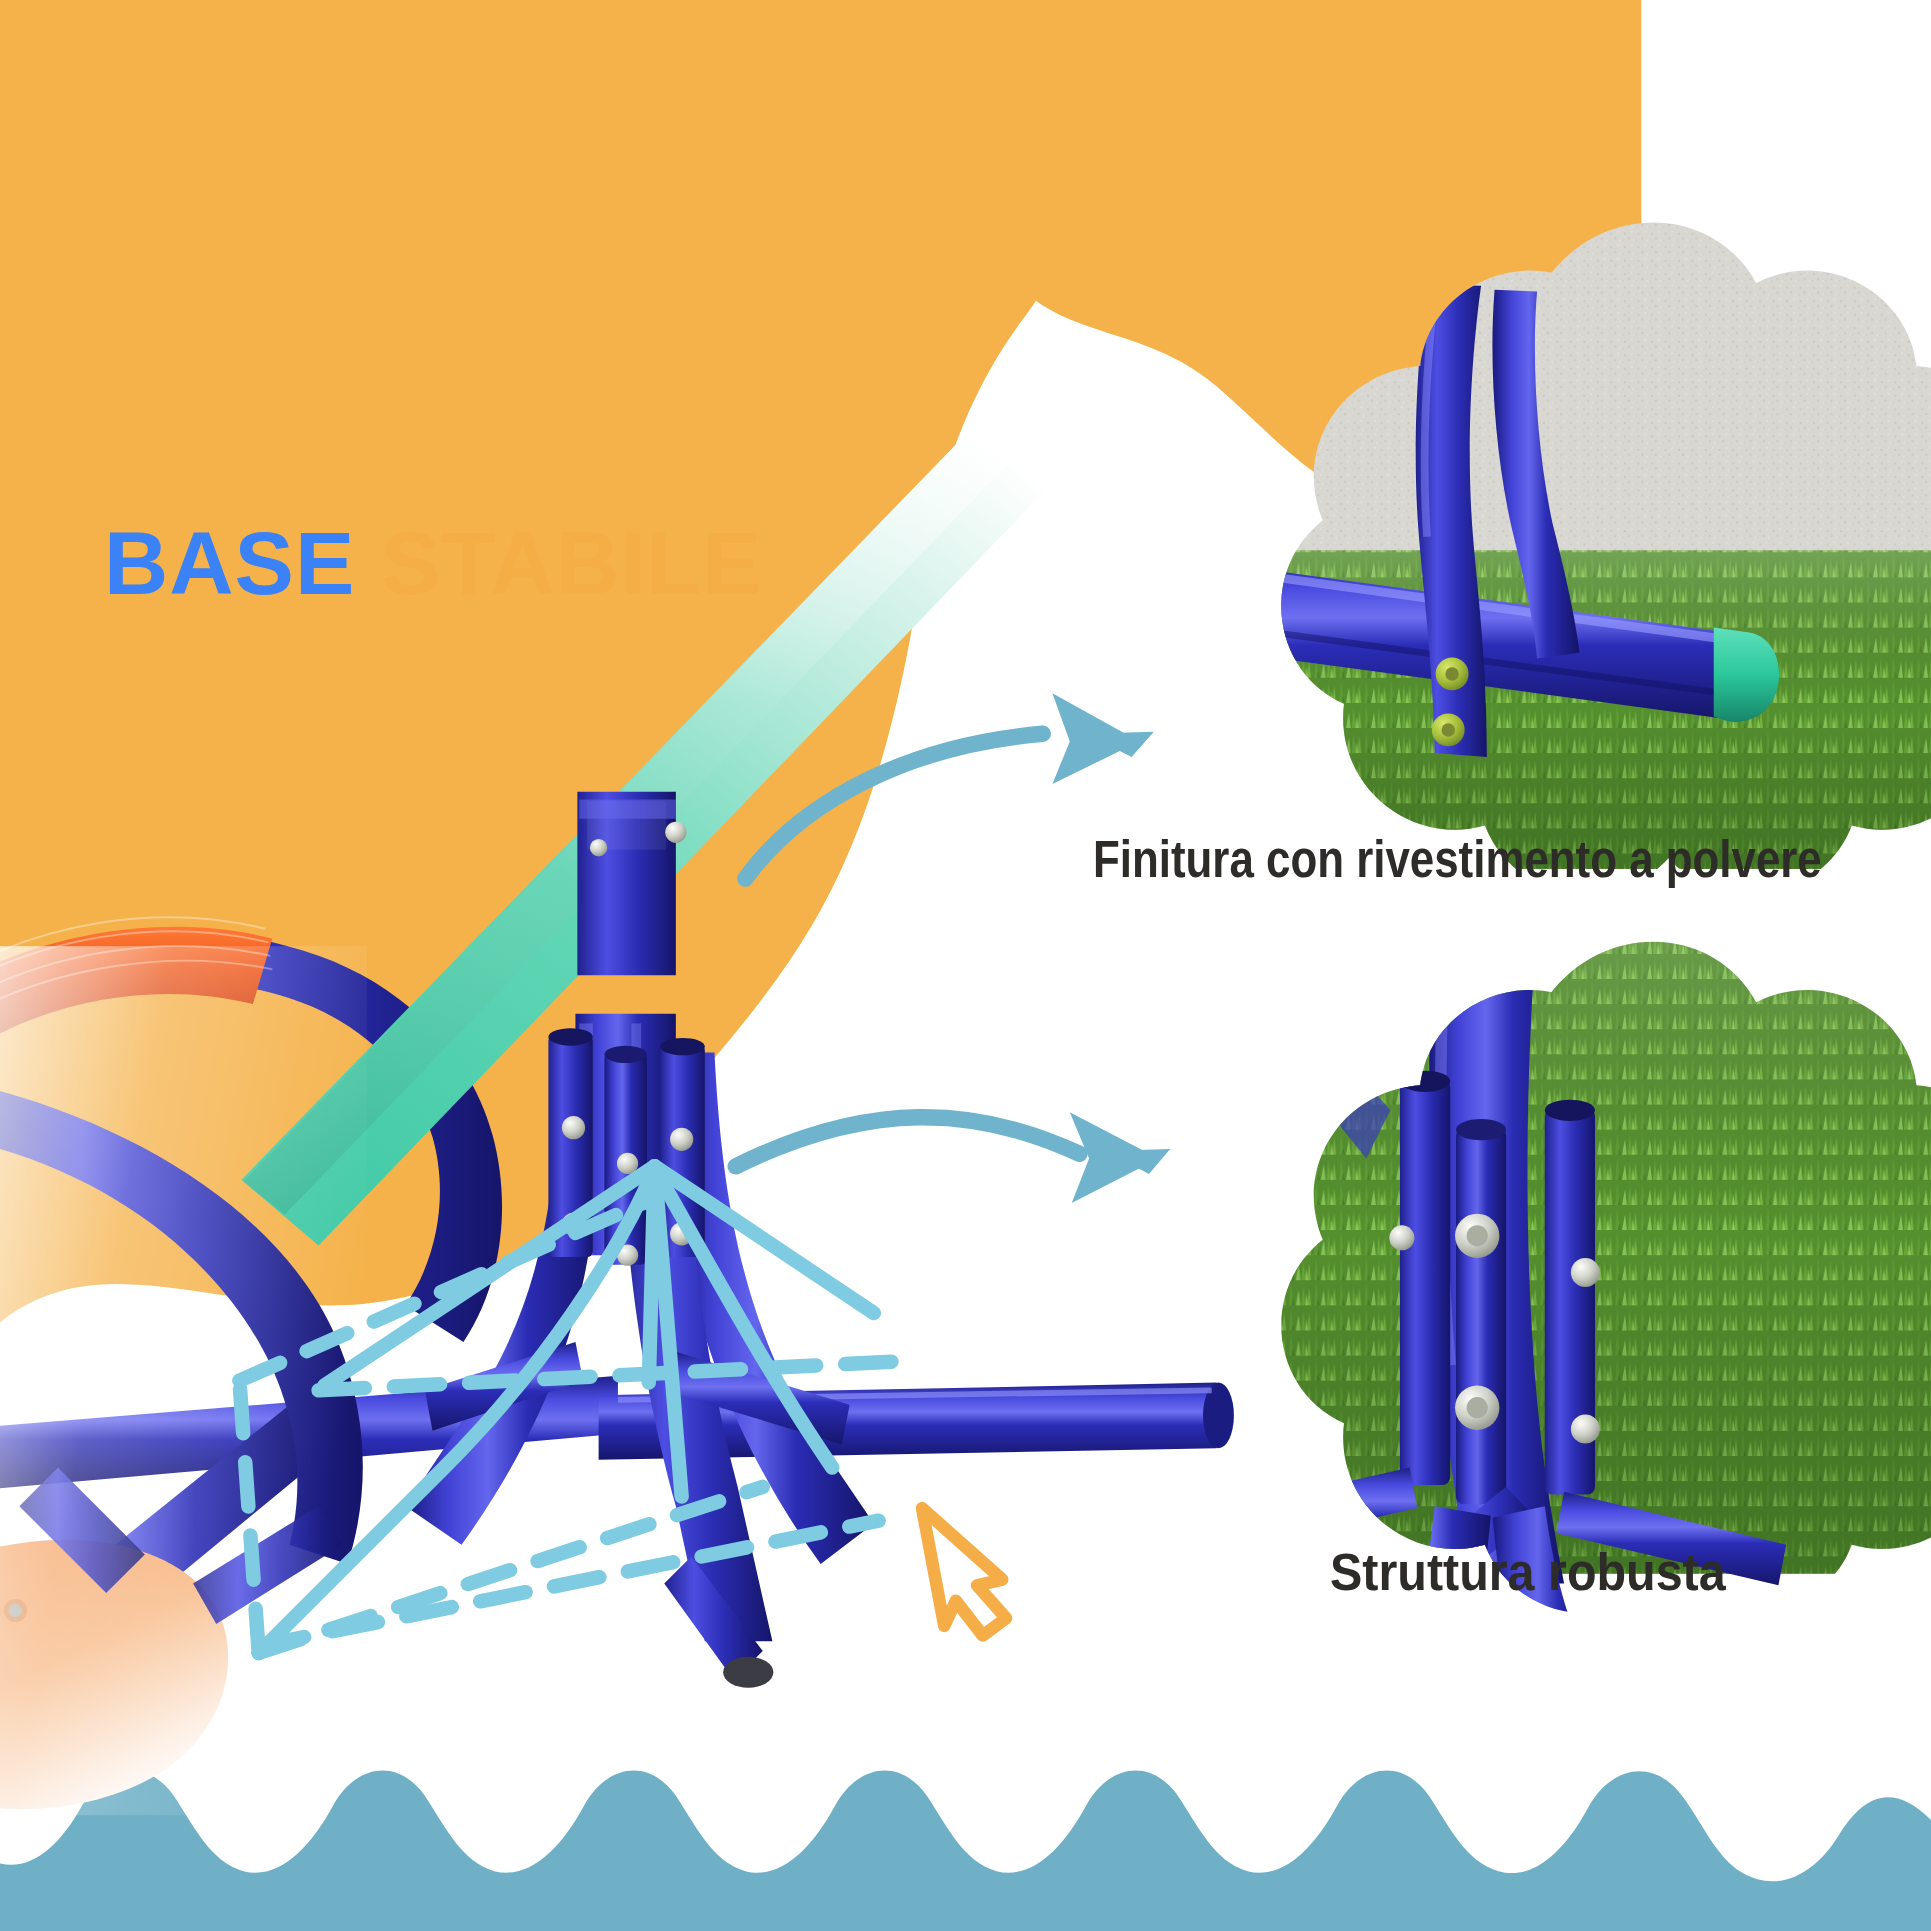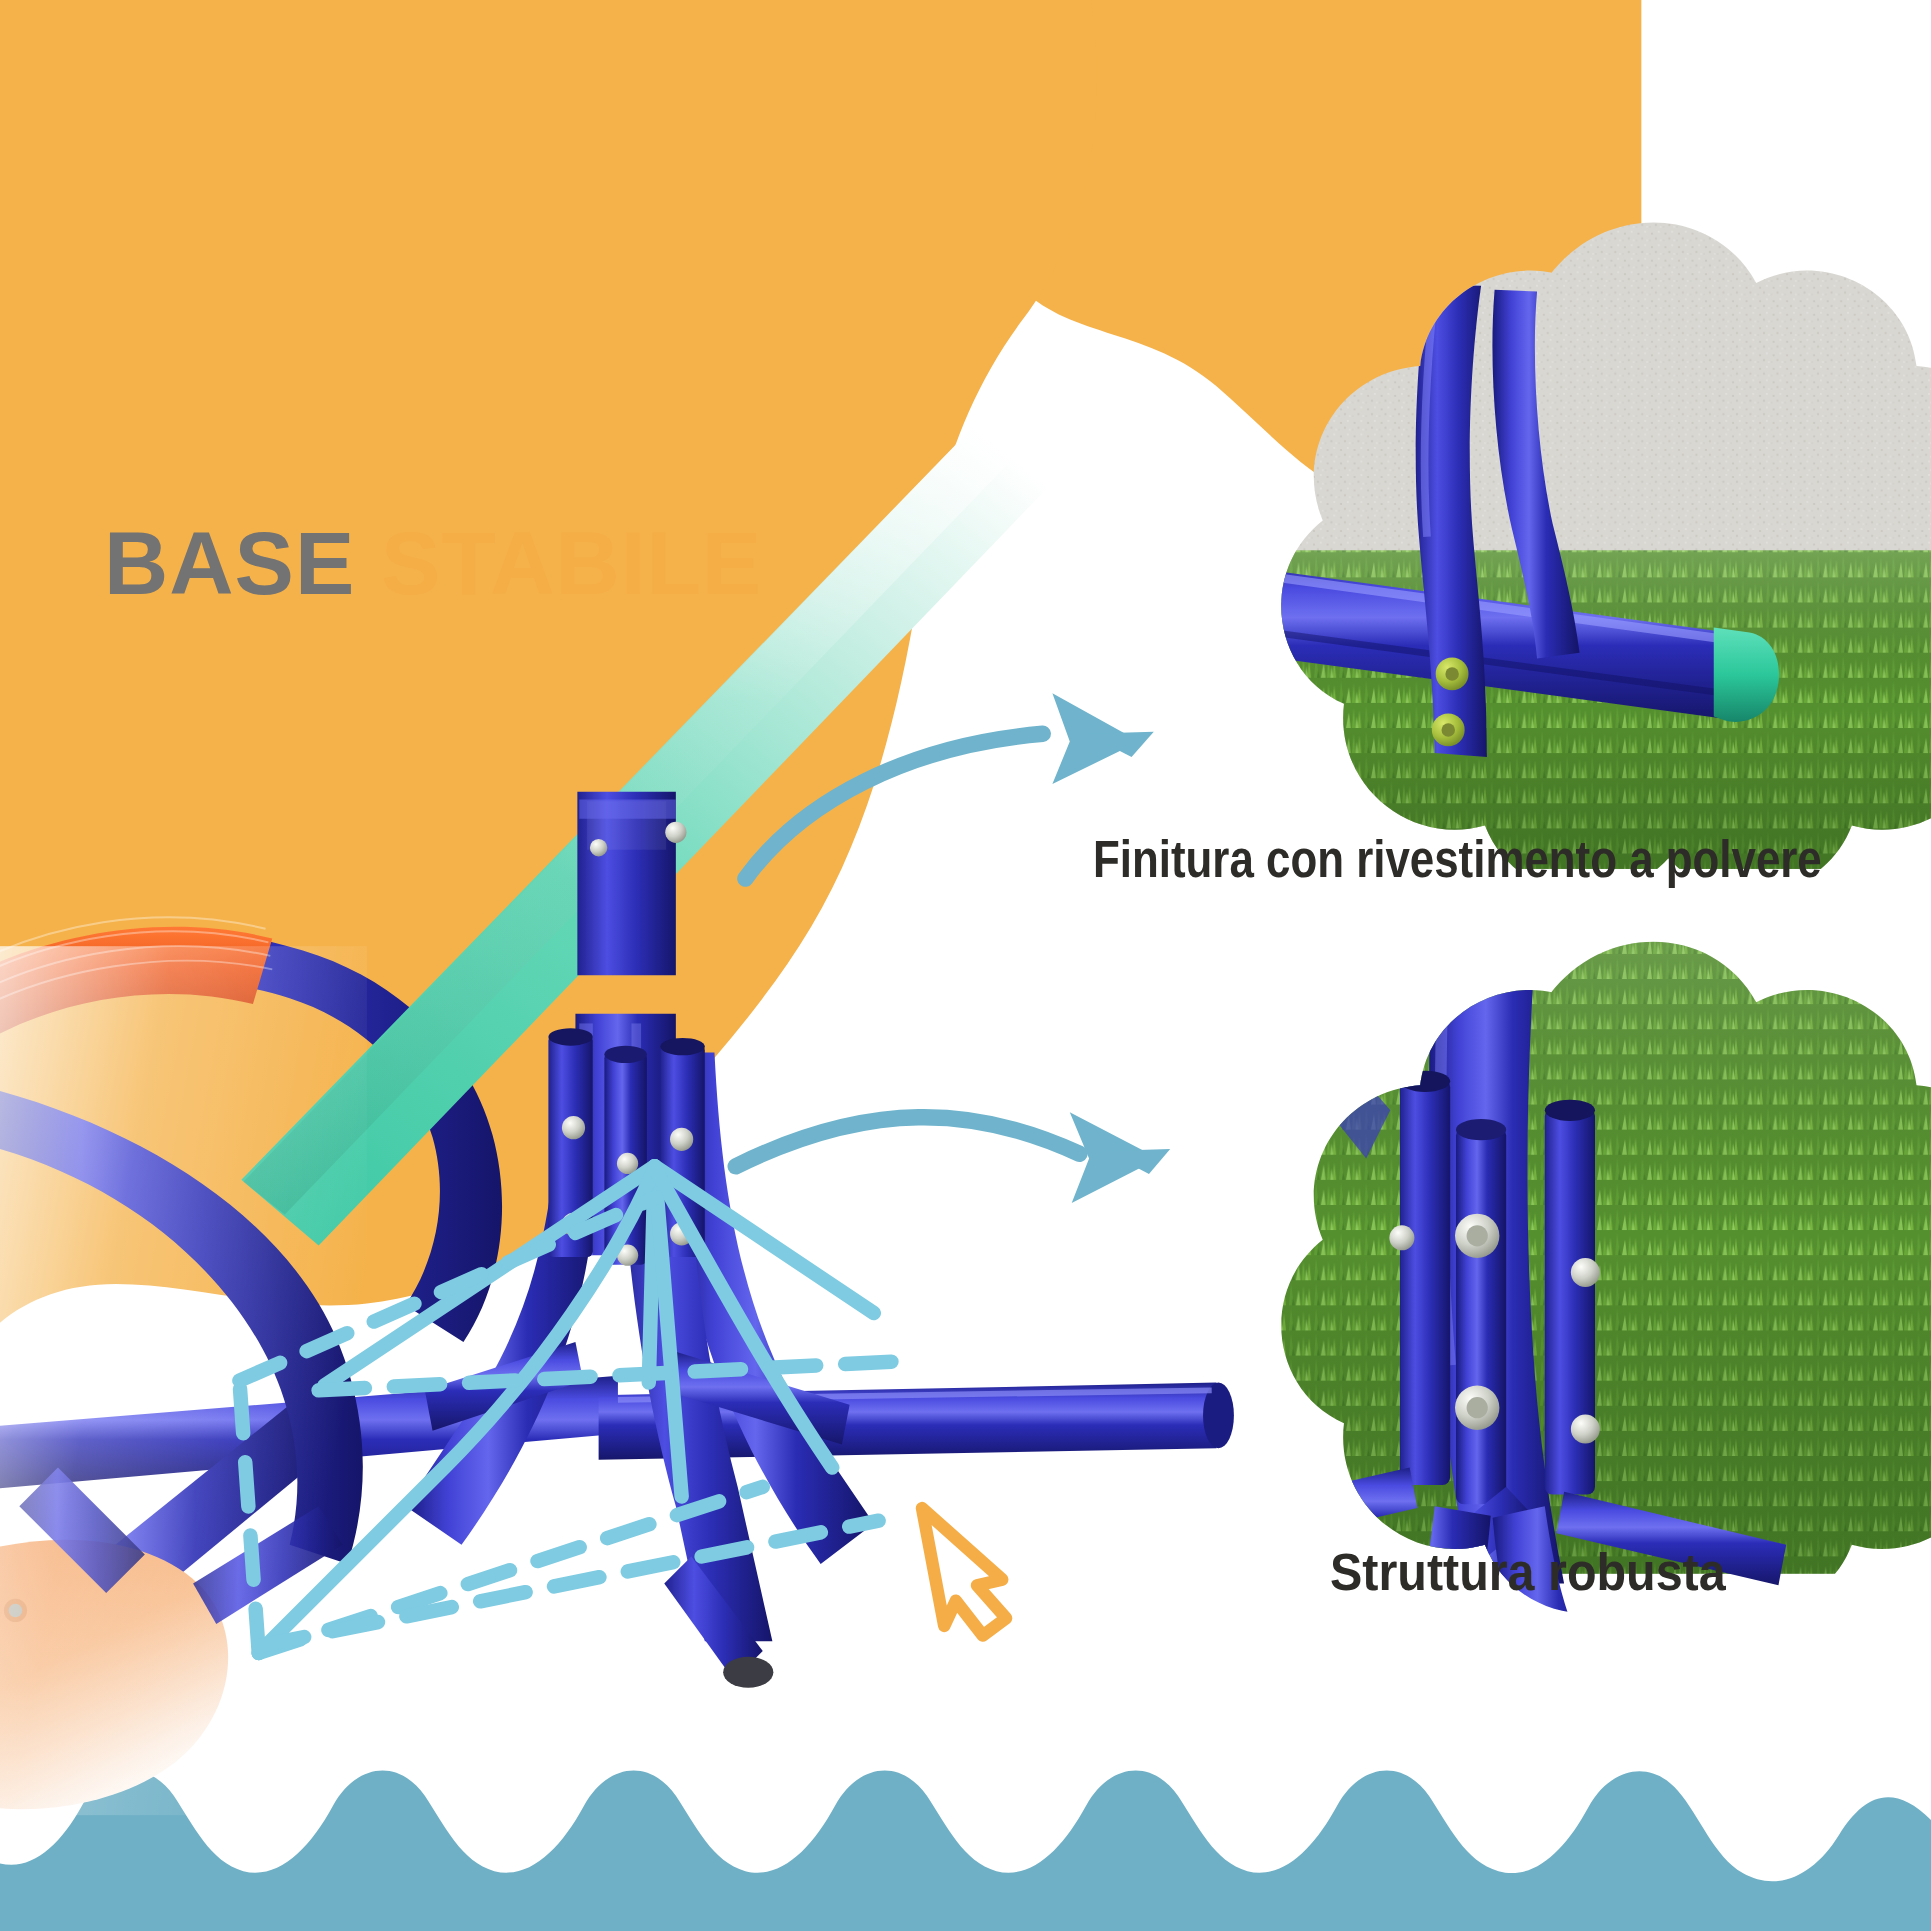--- a/index.html
+++ b/index.html
@@ -11,21 +11,21 @@
   .stage{position:absolute;inset:0;width:1931px;height:1931px;overflow:hidden;}
   .layer{position:absolute;left:0;top:0;width:1931px;height:1931px;}
   svg.layer{display:block;}
 
   
   .title{
     position:absolute;left:104px;top:519px;
     font-size:89px;font-weight:bold;letter-spacing:1px;
     white-space:nowrap;line-height:1;
   }
-  .title .w1{color:#737373;text-align:right;}
+  .title .w1{color:#3b82f6;text-align:right;}
   .title .w2{color:#f5ad46;}
 
   
   .caption{
     position:absolute;color:#2e2c28;white-space:nowrap;line-height:1.1;
   }
   .cap-1{
     left:1093px;top:832px;font-size:51px;font-weight:600;
     transform:scaleX(0.86);transform-origin:left top;
   }

